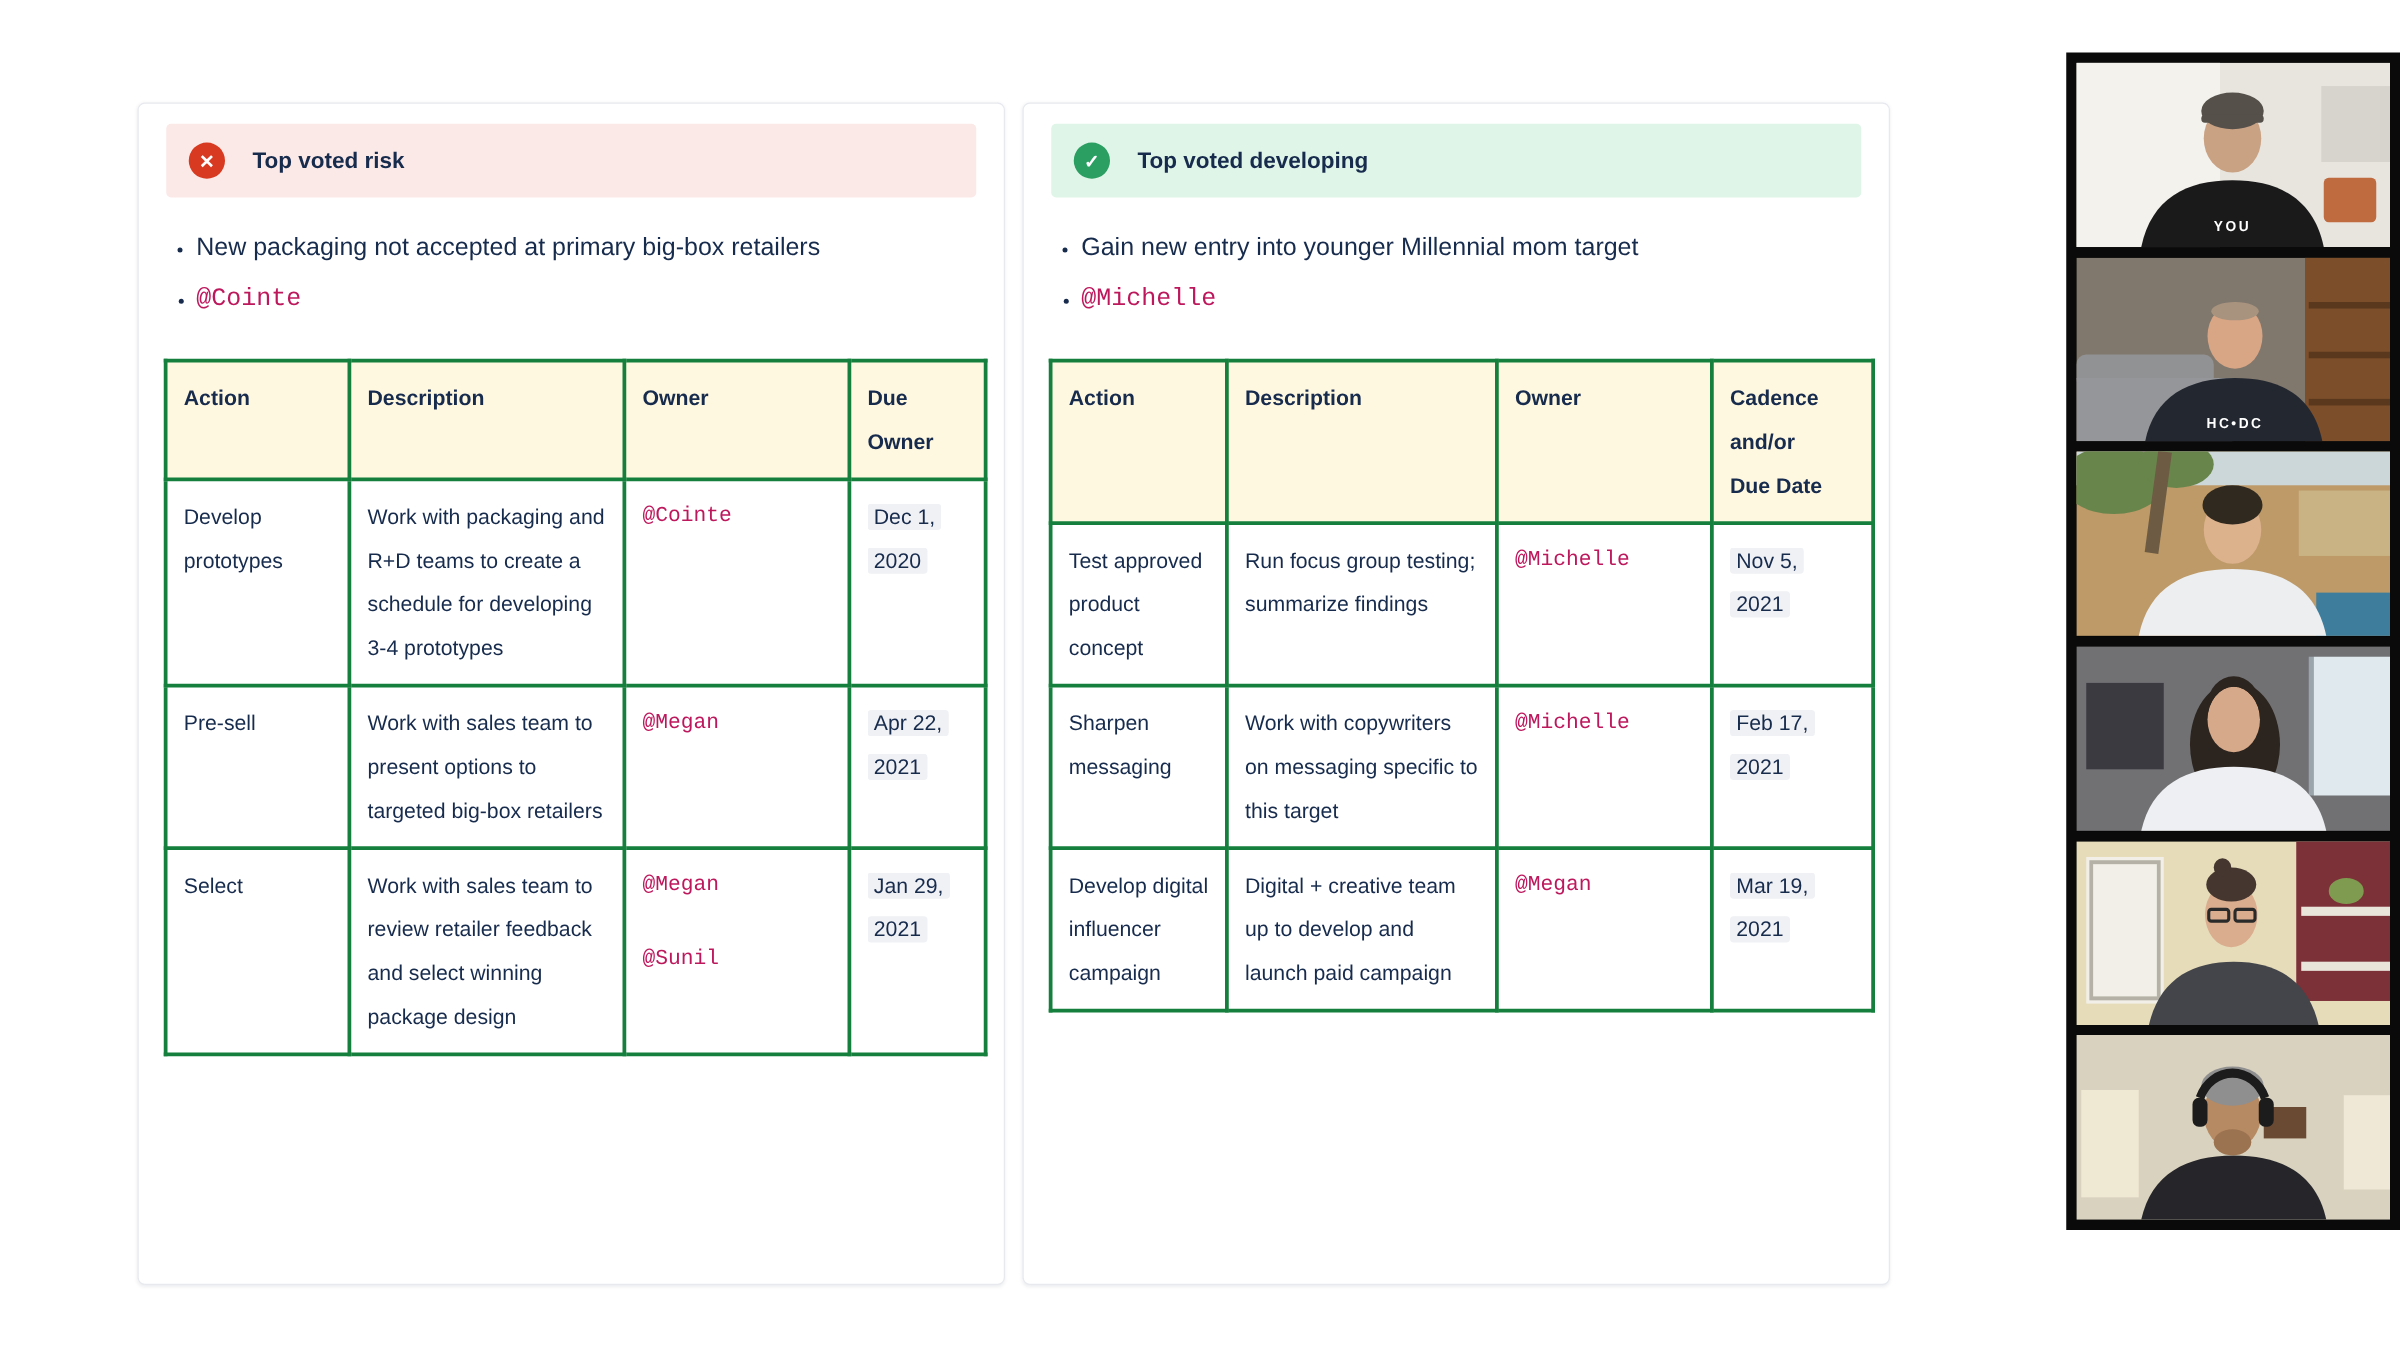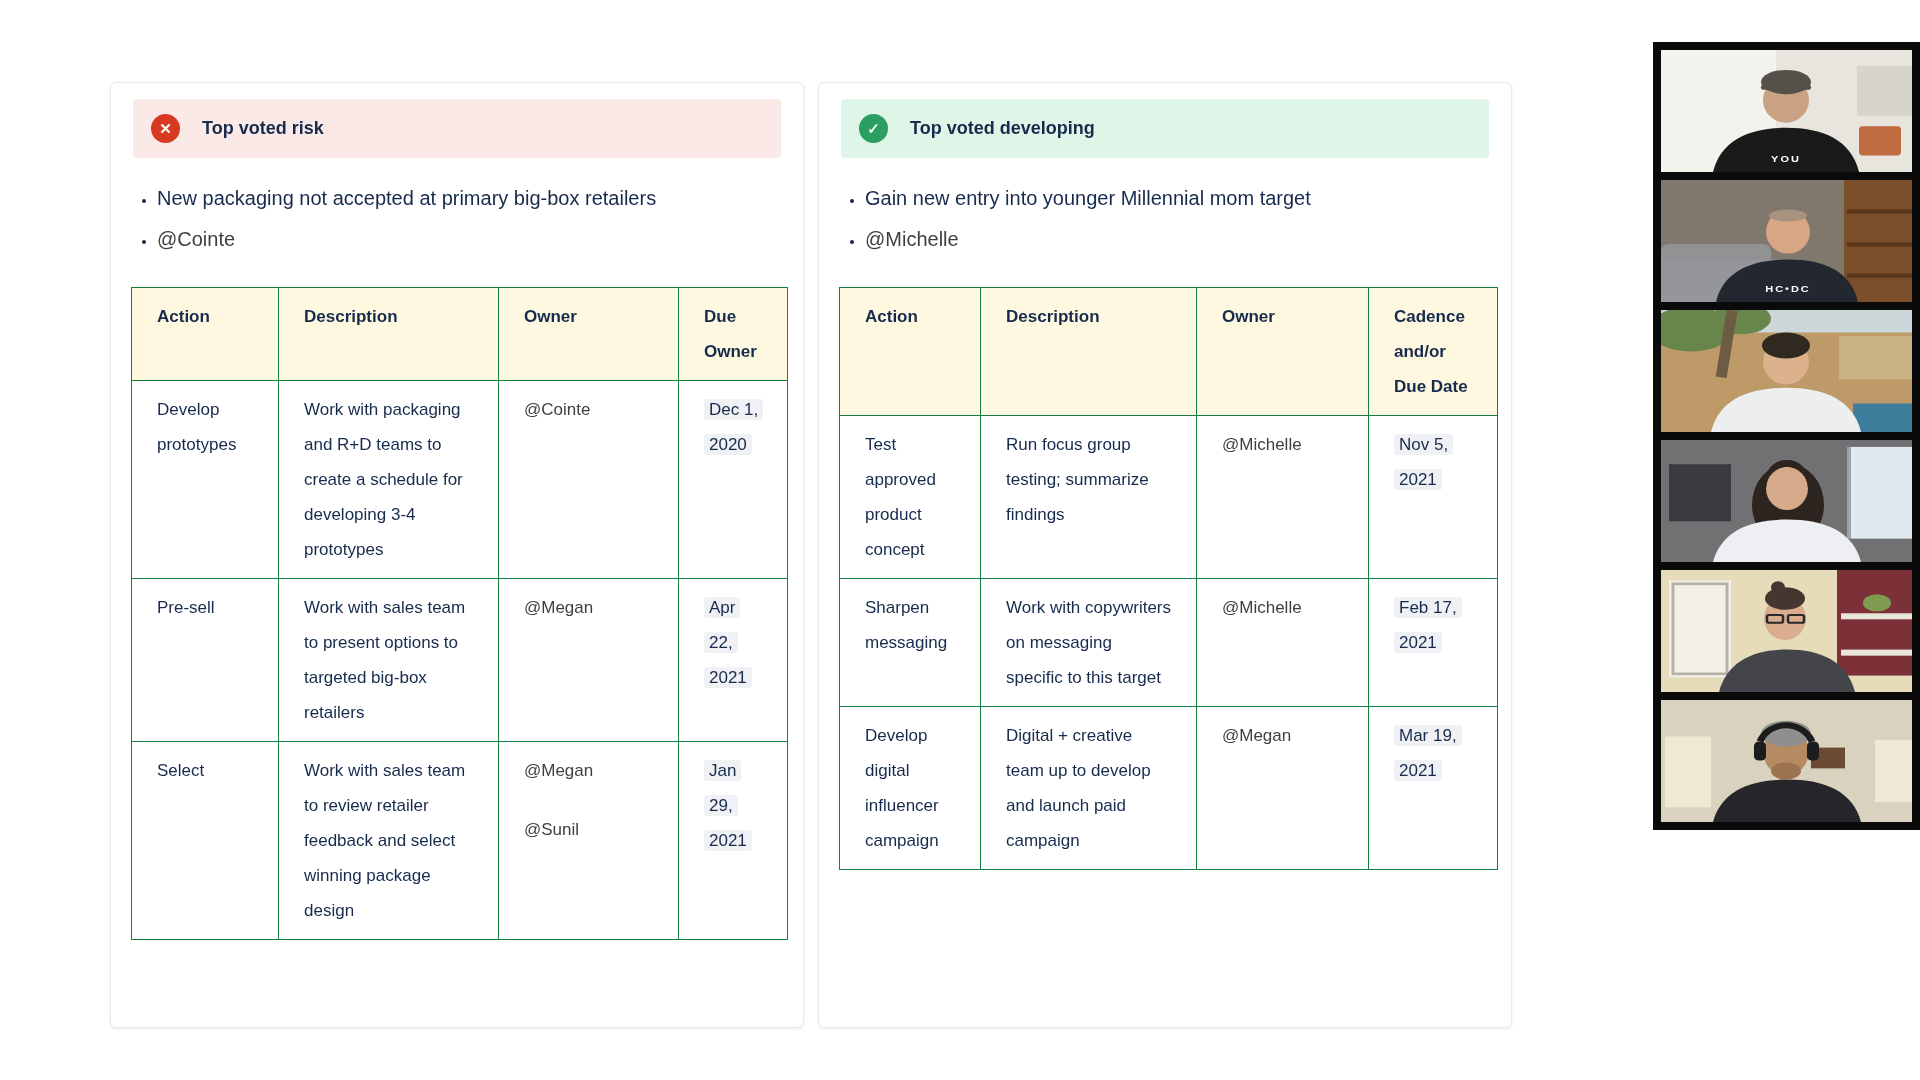--- a/index.html
+++ b/index.html
@@ -17,39 +17,39 @@
   .banner.risk-bg{background:#FBE9E7;}
   .banner.opp-bg{background:#DFF5E8;}
   .badge{width:29px;height:29px;border-radius:50%;color:#fff;flex:0 0 auto;
          display:flex;align-items:center;justify-content:center;font-size:15px;font-weight:900;}
   .badge.err{background:#D83A21;}
   .badge.ok{background:#2B9E62;}
 
   ul.bullet-list{margin:20px 0 0;padding:0 0 0 46px;}
   ul.bullet-list li{font-size:20px;line-height:41px;}
   ul.bullet-list li::marker{color:#172B4D;font-size:13px;}
-  .mention{color:#404040;cursor:pointer;}
+  .mention{color:#be185d;cursor:pointer;font-family:Liberation Mono, monospace;}
 
   
   table.grid{border-collapse:collapse;table-layout:fixed;margin:27px 0 0 20px;}
-  table.grid th,table.grid td{border:1px solid #15803d;vertical-align:top;text-align:left;
-          padding:11px 25px;font-size:17px;line-height:35px;font-weight:normal;
+  table.grid th,table.grid td{border:3px solid #15803d;vertical-align:top;text-align:left;
+          padding:11px 13px;font-size:17px;line-height:35px;font-weight:normal;
           overflow-wrap:break-word;}
   table.grid th{background:#FFF8E1;font-weight:bold;white-space:pre-line;}
   .risk .col-action{width:147px}.risk .col-desc{width:220px}.risk .col-owner{width:180px}.risk .col-due{width:109px}
   .opp .col-action{width:141px}.opp .col-desc{width:216px}.opp .col-owner{width:172px}.opp .col-due{width:129px}
   .risk table.grid{width:656px;}
   .opp table.grid{width:658px;}
   .date-chip{background:#F0F1F4;border-radius:3px;padding:1px 5px;
              -webkit-box-decoration-break:clone;box-decoration-break:clone;cursor:pointer;text-align:center;}
   .owner-gap{margin-top:24px;}
   .owner-line{display:block;}
 
   
-  .video-strip{position:absolute;left:1653px;top:42px;width:267px;height:788px;background:#0a0a0a;
+  .video-strip{position:absolute;left:1653px;top:42px;width:267px;height:942px;background:#0a0a0a;
                box-sizing:border-box;display:flex;flex-direction:column;padding:8px;gap:8px;}
   .video-tile{flex:1 1 0;background:#000;overflow:hidden;cursor:pointer;}
   .video-tile svg{width:100%;height:100%;display:block;}
   .shirt-text{font:bold 11px "Liberation Sans",sans-serif;fill:#ffffff;letter-spacing:2px;text-anchor:middle;}
 </style>
 </head>
 <body>
 
 <div class="stage">
 

